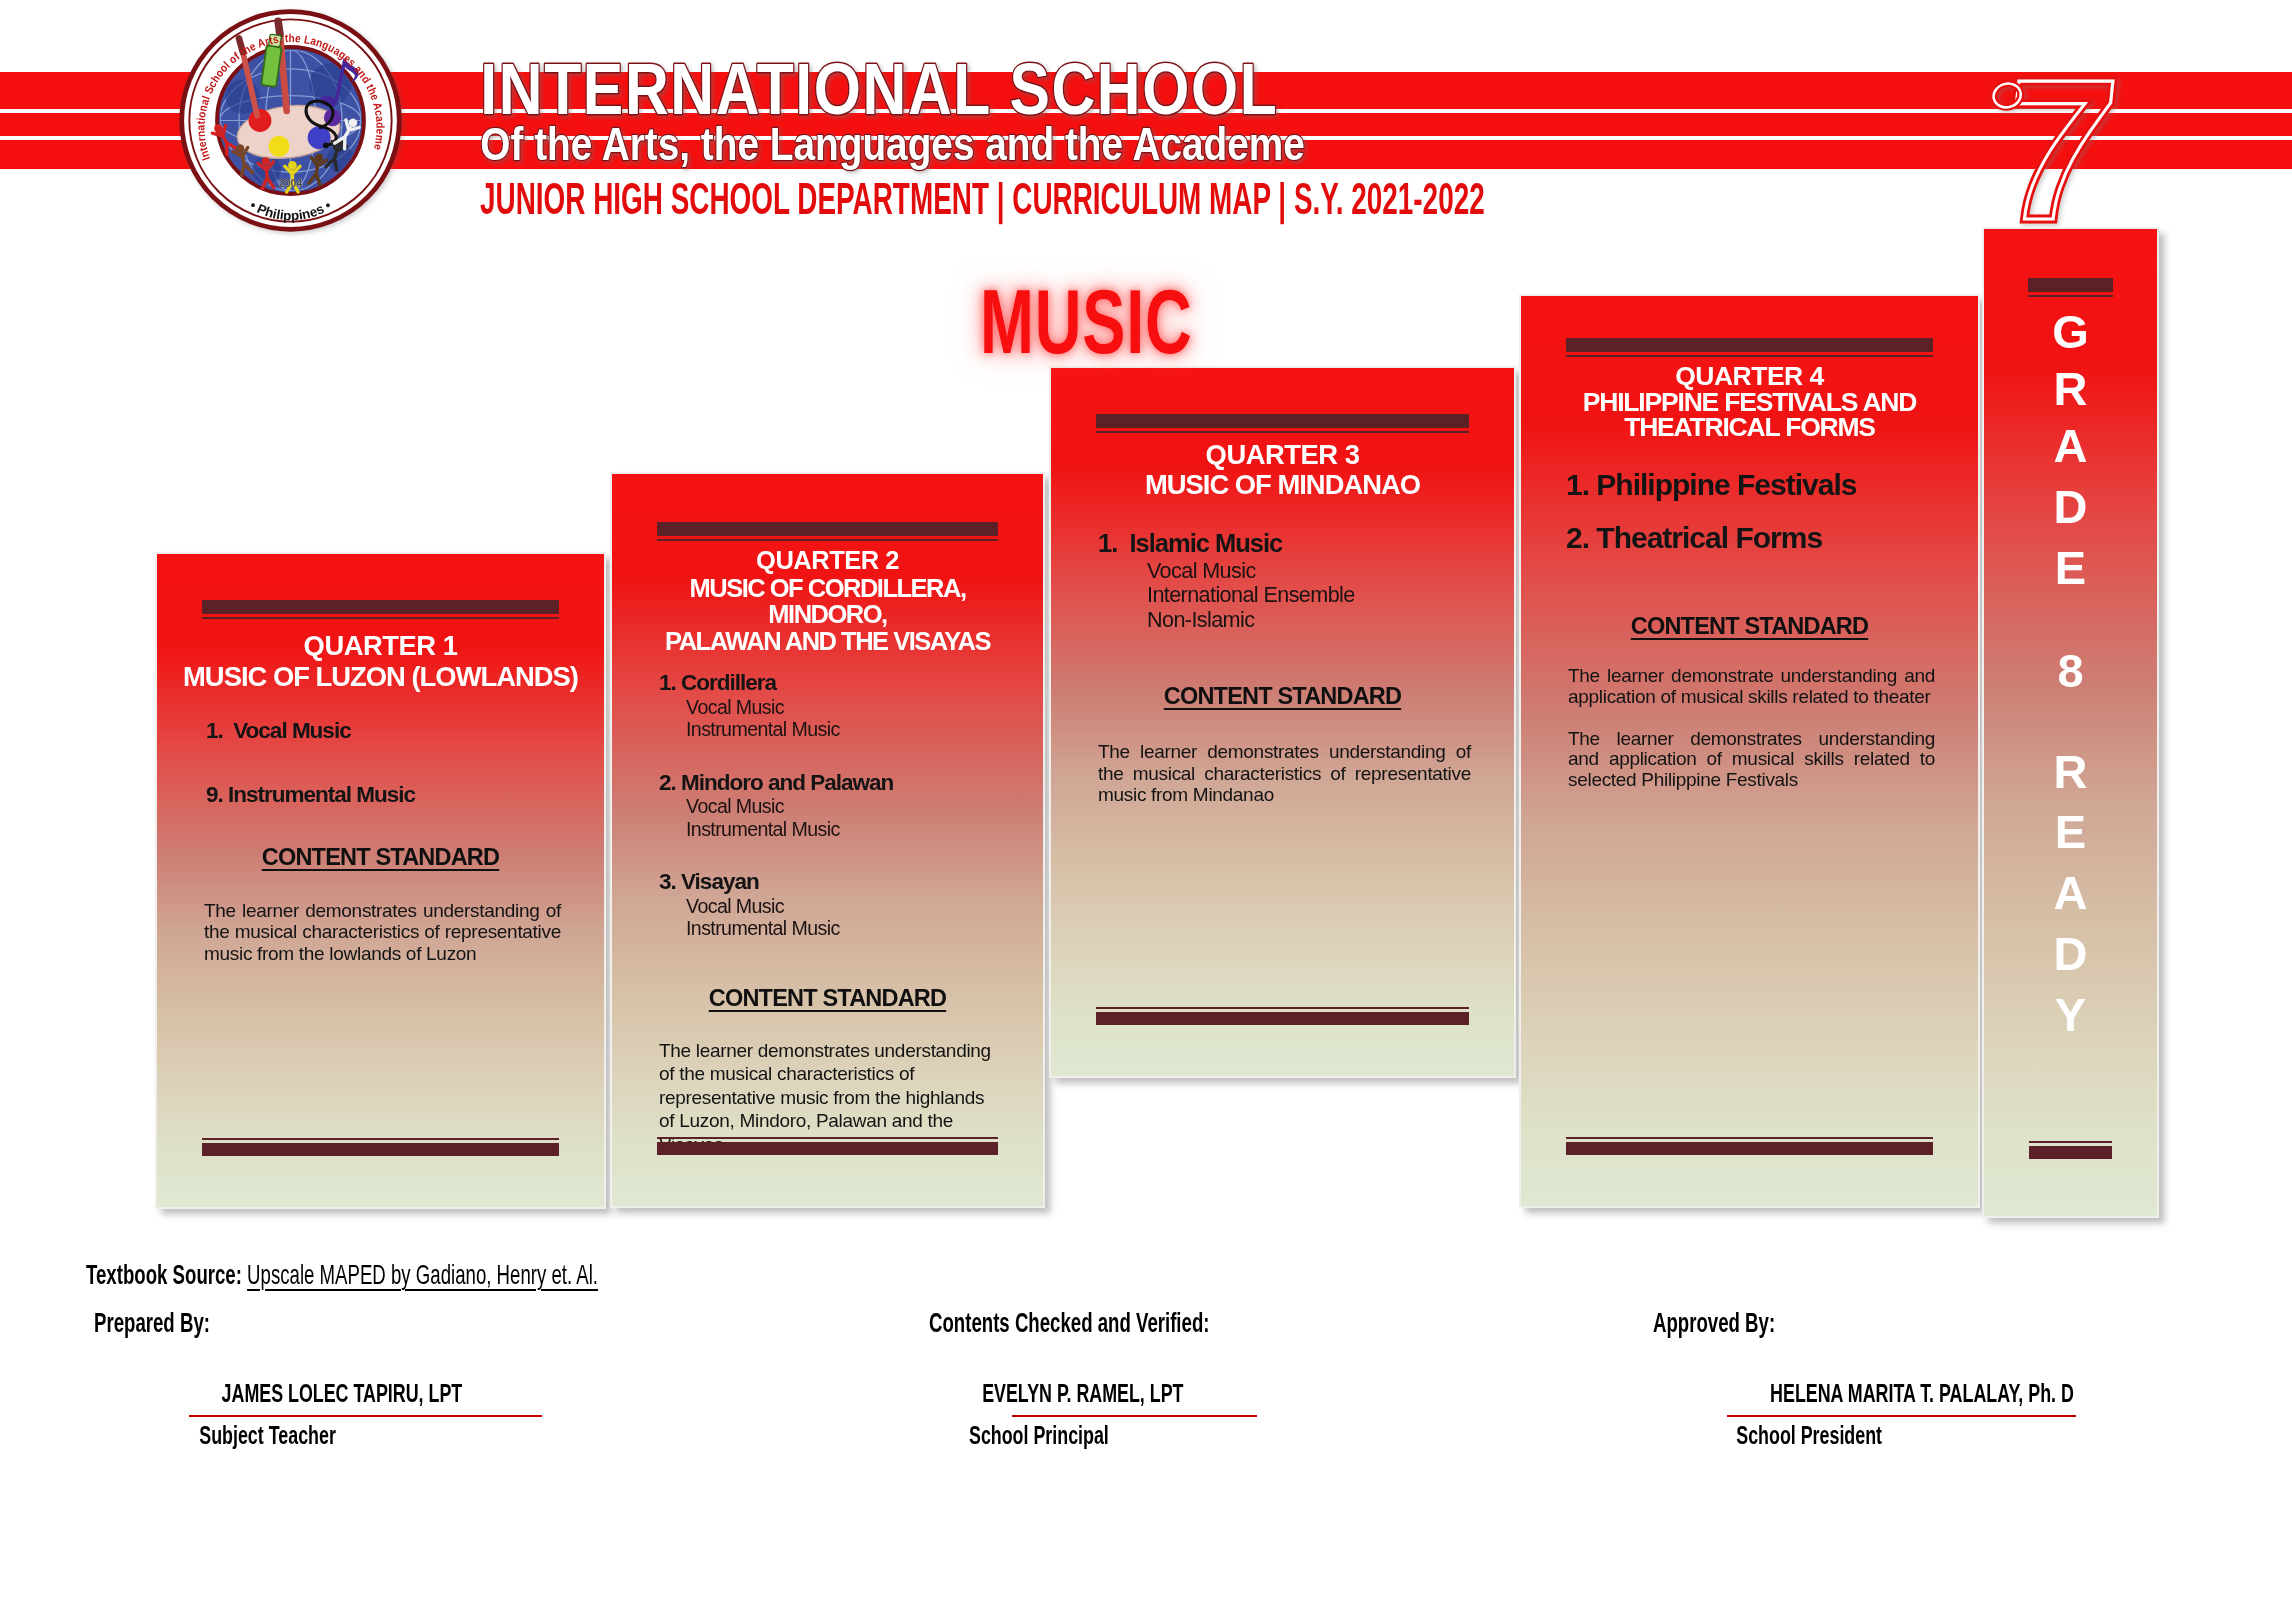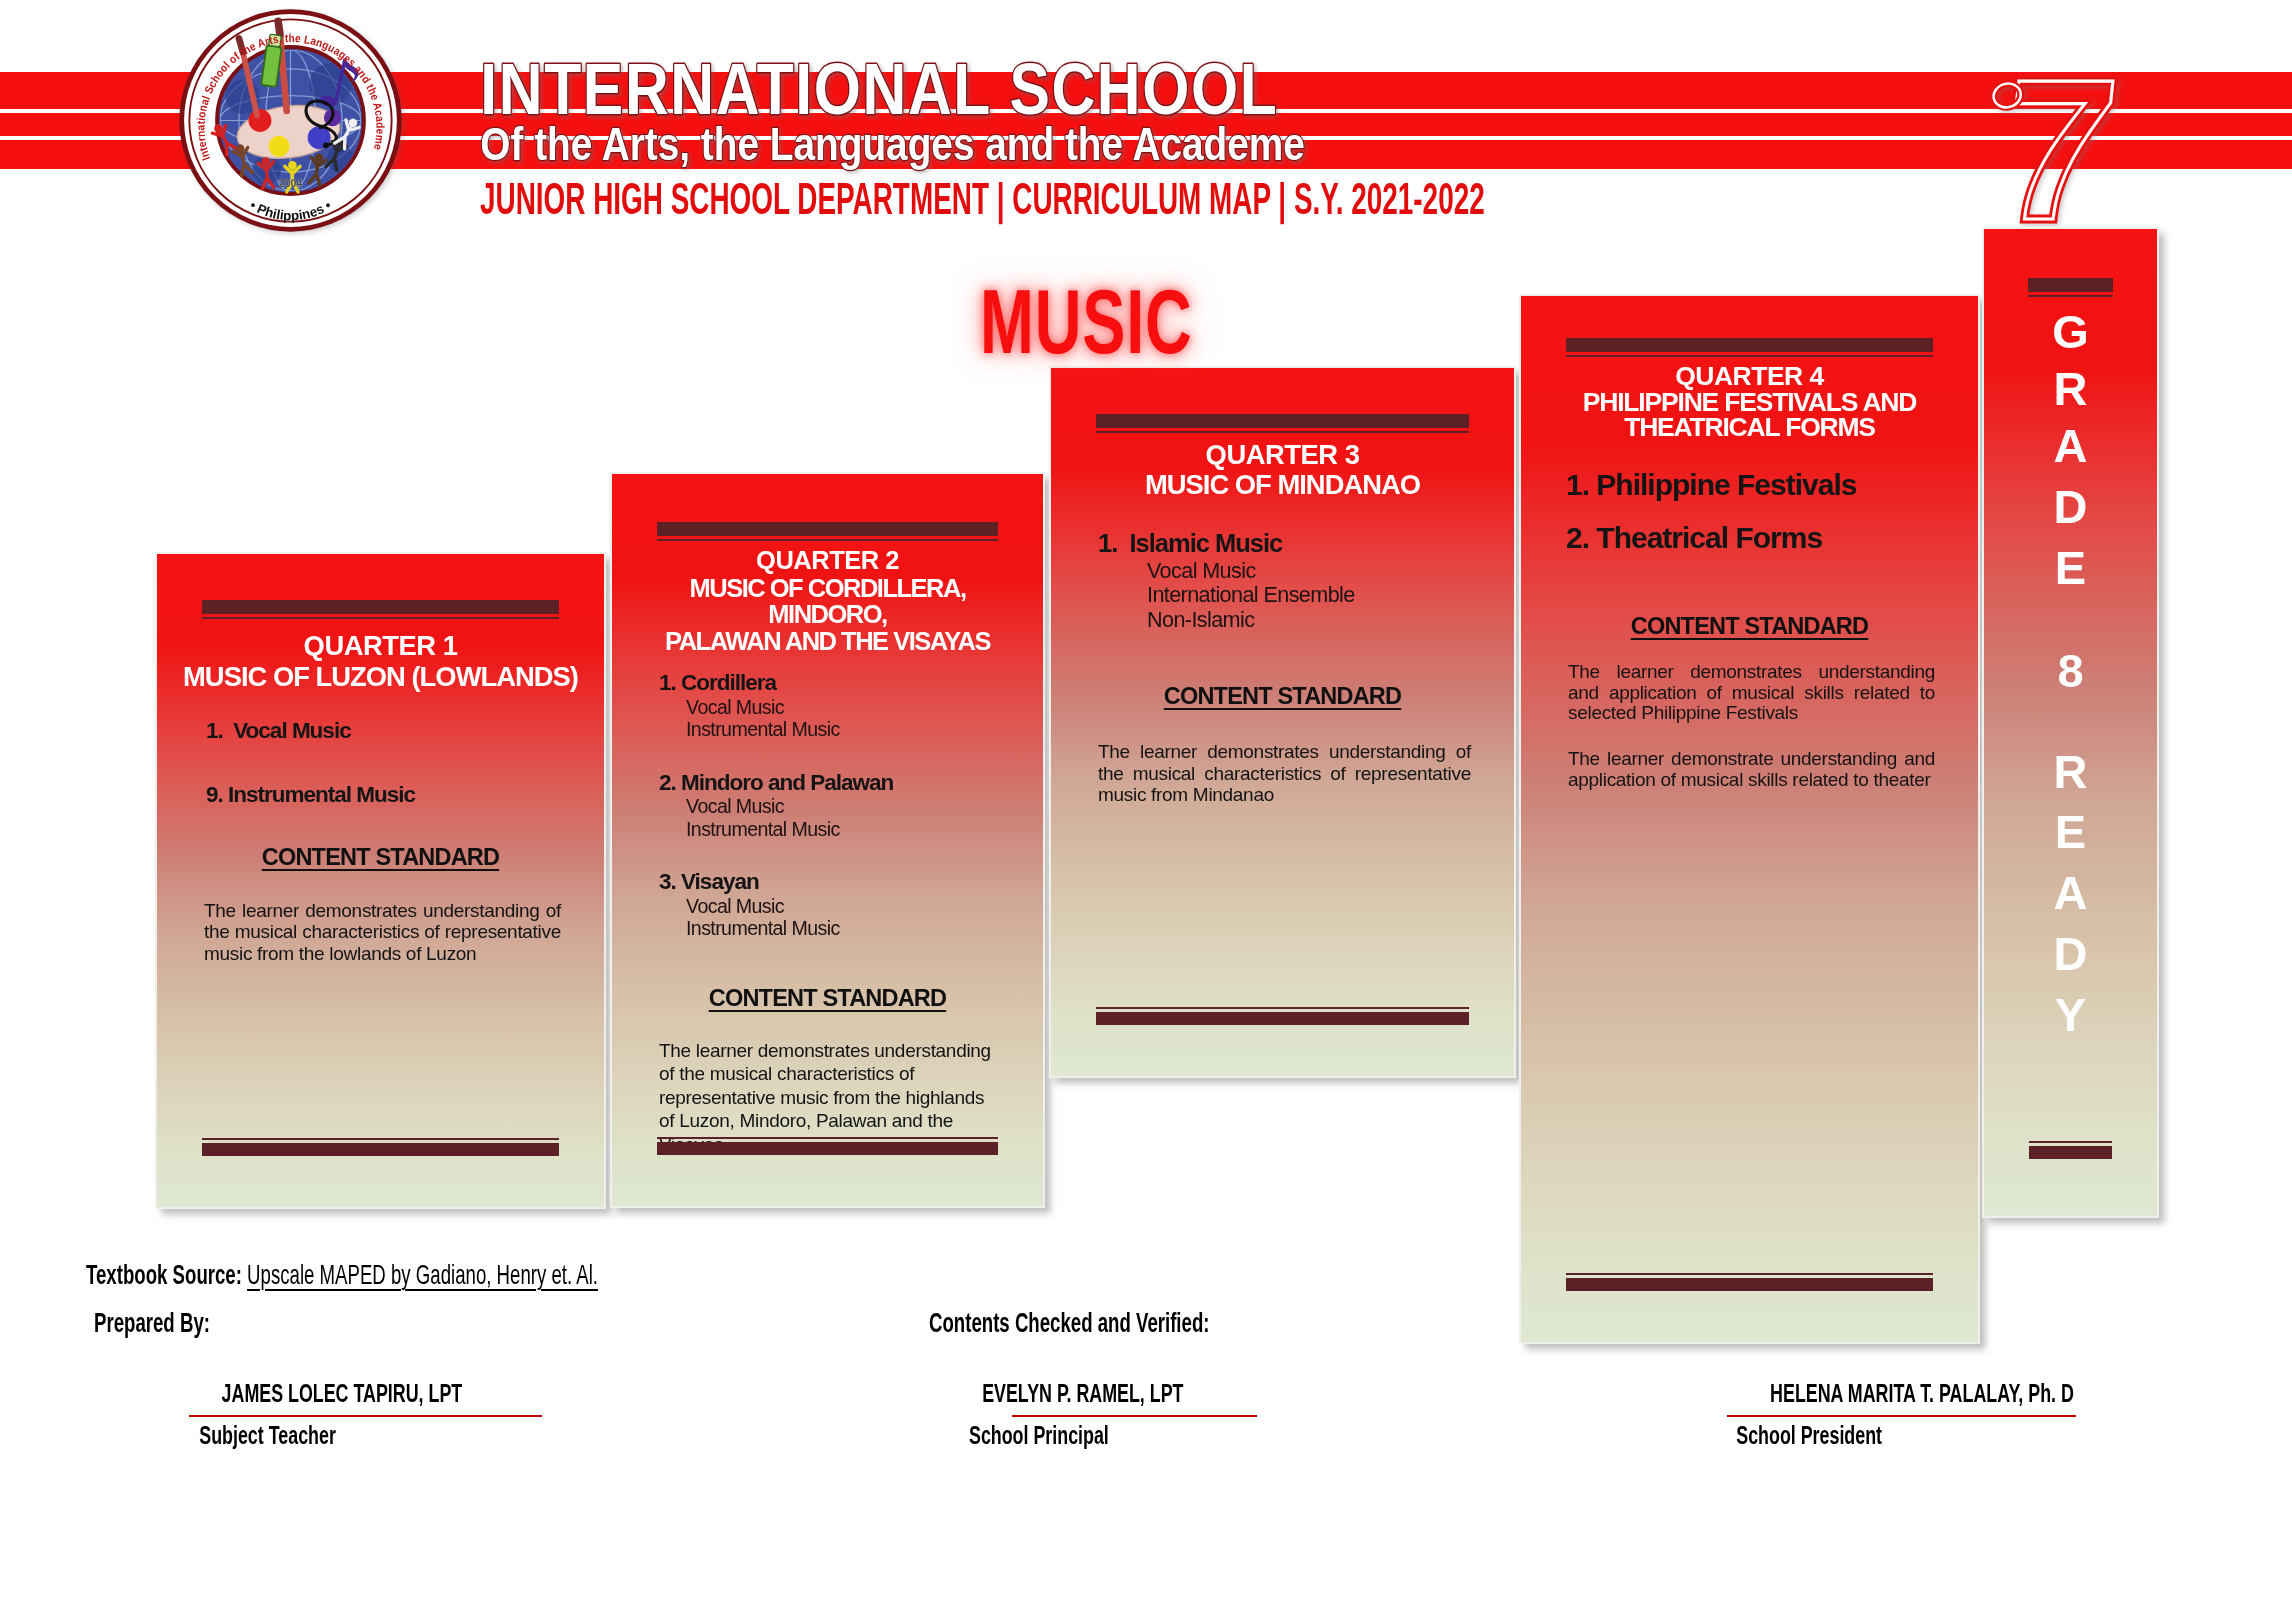--- a/index.html
+++ b/index.html
@@ -36,21 +36,21 @@
 
   
   .panel { position:absolute; z-index:4; border:2px solid #f0efec;
            background:linear-gradient(to bottom,
              #f61212 0%, #f01313 14%, #e34a47 30%, #cd7e74 46%, #d0a695 58%,
              #d6bfa6 70%, #dcd3ba 82%, #dee2c9 92%, #dfe8d2 100%);
            box-shadow:5.9px 5.9px 6.9px rgba(110,110,110,.45); }
   .p1 { left:155px;  top:552px; width:451px; height:657px; }
   .p2 { left:610px;  top:472px; width:435px; height:736px; }
   .p3 { left:1049px; top:366px; width:467px; height:712px; }
-  .p4 { left:1519px; top:294px; width:461px; height:1050px; }
+  .p4 { left:1519px; top:294px; width:461px; height:914px; }
   .pg { left:1982px; top:227px; width:177px; height:991px; }
 
   .qbar { height:13.7px; background:#5b2127; margin:0 45px; position:relative; }
   .qbar::after { content:""; position:absolute; left:0; right:0; bottom:-4.9px; height:2px; background:#5b2127; }
   .qbar-bottom { position:absolute; left:45px; right:45px; bottom:51px; height:12.7px; background:#5b2127; }
   .qbar-bottom::before { content:""; position:absolute; left:0; right:0; top:-4.9px; height:2px; background:#5b2127; }
 
   .qtitle { color:#ffffff; text-align:center; font-weight:bold; padding:0 17.6px; }
   .q-main { letter-spacing:-0.5px; }
   .q-sub  { white-space:pre-line; letter-spacing:-1px; }
@@ -246,22 +246,22 @@
   <section class="panel p4">
     <div class="qbar" style="margin-top:42px"></div>
     <div class="qtitle" style="margin-top:11.8px">
       <div class="q-main">QUARTER 4</div>
       <div class="q-sub">PHILIPPINE FESTIVALS AND
 THEATRICAL FORMS</div>
     </div>
     <div class="item" style="margin-top:29px">1. Philippine Festivals</div>
     <div class="item" style="margin-top:24.5px">2. Theatrical Forms</div>
     <div class="cs" style="margin-top:61px">CONTENT STANDARD</div>
+    <p class="body just" style="margin-top:25.5px; line-height:20.6px">The learner demonstrate understanding and application of musical skills related to theater</p>
     <p class="body just" style="margin-top:21.6px; line-height:20.6px">The learner demonstrates understanding and application of musical skills related to selected Philippine Festivals</p>
-    <p class="body just" style="margin-top:25.5px; line-height:20.6px">The learner demonstrate understanding and application of musical skills related to theater</p>
     <div class="qbar-bottom"></div>
   </section>
 
   <section class="panel pg">
     <div class="qbar" style="margin-top:49px"></div>
     <span class="g-letter" style="top:78px">G</span>
     <span class="g-letter" style="top:135px">R</span>
     <span class="g-letter" style="top:192px">A</span>
     <span class="g-letter" style="top:253px">D</span>
     <span class="g-letter" style="top:314px">E</span>

